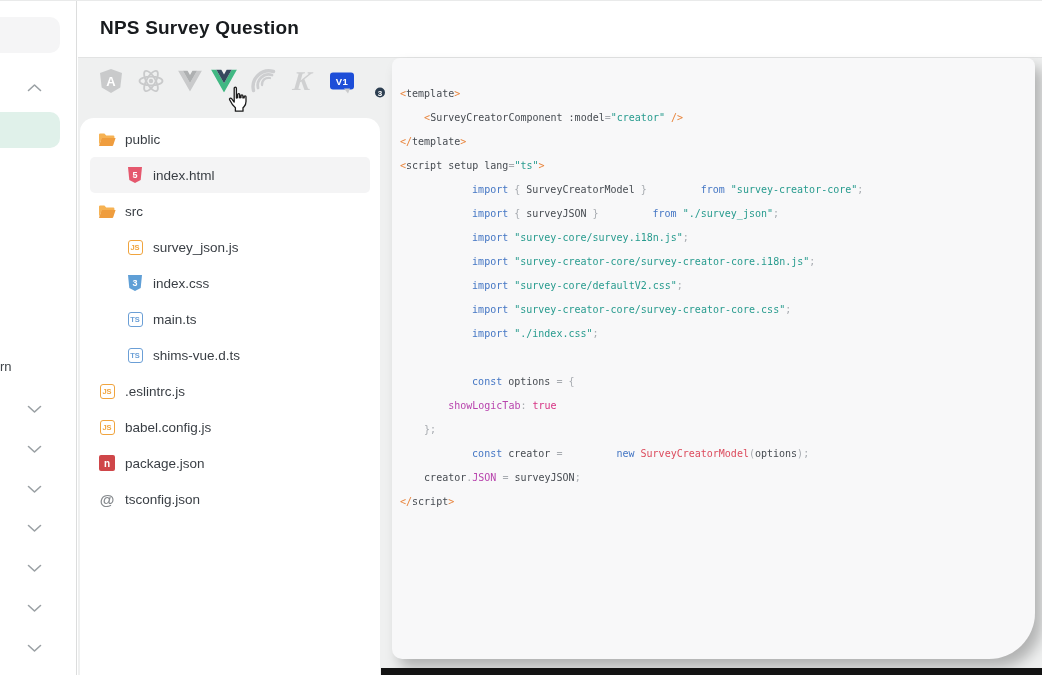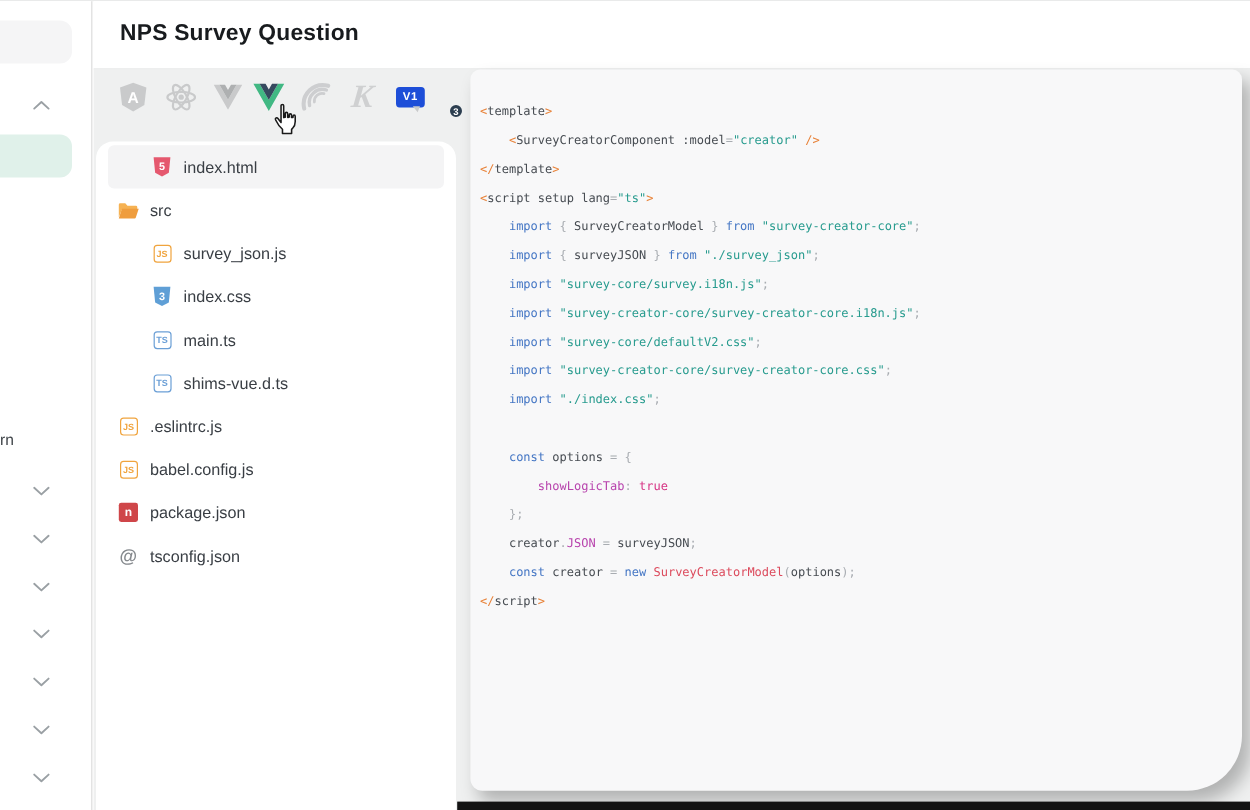--- a/index.html
+++ b/index.html
@@ -55,21 +55,21 @@
   .at-glyph { color:#85898d; font-weight:700; font-size:15px; }
 
   
   .code-card { position:absolute; left:314px; top:0; width:643px; height:601px; background:#f8f8f9;
     border-radius:8px 8px 46px 10px; box-shadow:7px 9px 14px rgba(0,0,0,.26); overflow:hidden; }
   .code { padding:24px 0 0 8px; }
   .code-line { white-space:pre; font-family:"DejaVu Sans Mono", monospace; font-size:10px; line-height:24px; min-height:24px; }
   .tok-o { color:#e8833a; }
   .tok-g { color:#474c52; }
   .tok-s { color:#279b8e; }
-  .tok-k { color:#4476c4; }
+  .tok-k { color:#4476c4;margin-left:48px; }
   .tok-d { color:#a8acb1; }
   .tok-m { color:#b844ad; }
   .tok-b { color:#d63384; }
   .tok-r { color:#dc4b5d; }
   .tok-w { color:#474c52; }
 
   .bottom-bar { position:absolute; left:303px; top:610px; width:661px; height:7px; background:#131313; }
 
   .cursor-hand { position:absolute; left:226px; top:86px; z-index:60; }
 </style>
@@ -153,20 +153,29 @@
     </span>
     <span class="fw-icon" style="left:224px">
       <span class="ko-glyph">K</span>
     </span>
     <span class="fw-icon" style="left:264px">
       <span class="v1-bubble">V1</span>
     </span>
   </div>
 
   <div class="file-card" id="file-tree">
+      <div class="tree-row d0">
+        <span class="tree-icon">
+          <svg width="18" height="15" viewBox="0 0 18 15">
+            <path d="M1,13 V2.6 a1.2,1.2 0 0 1 1.2,-1.2 h4.2 l1.8,2 h7 a1.2,1.2 0 0 1 1.2,1.2 v1.6 H3.8 Z" fill="#f6b253"></path>
+            <path d="M3.6,6 H17.6 L15.2,13.2 a1.1,1.1 0 0 1 -1,.8 H1 Z" fill="#ef9d3e"></path>
+          </svg>
+        </span>
+        <span>public</span>
+      </div>
       <div class="tree-row d1 highlight">
         <span class="tree-icon">
           <svg width="16" height="18" viewBox="0 0 16 18">
             <path d="M1,1 h14 l-1.3,13 L8,17 L2.3,14 Z" fill="#e5586e"></path>
             <text x="8" y="11.8" text-anchor="middle" font-size="9" font-weight="bold" fill="#fff" font-family="Liberation Sans,sans-serif">5</text>
           </svg>
         </span>
         <span>index.html</span>
       </div>
       <div class="tree-row d0">
@@ -241,22 +250,22 @@
         <div class="code-line"><span class="tok-w">    </span><span class="tok-k">import</span><span class="tok-d"> { </span><span class="tok-g">surveyJSON</span><span class="tok-d"> } </span><span class="tok-k">from</span><span class="tok-w"> </span><span class="tok-s">"./survey_json"</span><span class="tok-d">;</span></div>
         <div class="code-line"><span class="tok-w">    </span><span class="tok-k">import</span><span class="tok-w"> </span><span class="tok-s">"survey-core/survey.i18n.js"</span><span class="tok-d">;</span></div>
         <div class="code-line"><span class="tok-w">    </span><span class="tok-k">import</span><span class="tok-w"> </span><span class="tok-s">"survey-creator-core/survey-creator-core.i18n.js"</span><span class="tok-d">;</span></div>
         <div class="code-line"><span class="tok-w">    </span><span class="tok-k">import</span><span class="tok-w"> </span><span class="tok-s">"survey-core/defaultV2.css"</span><span class="tok-d">;</span></div>
         <div class="code-line"><span class="tok-w">    </span><span class="tok-k">import</span><span class="tok-w"> </span><span class="tok-s">"survey-creator-core/survey-creator-core.css"</span><span class="tok-d">;</span></div>
         <div class="code-line"><span class="tok-w">    </span><span class="tok-k">import</span><span class="tok-w"> </span><span class="tok-s">"./index.css"</span><span class="tok-d">;</span></div>
         <div class="code-line"></div>
         <div class="code-line"><span class="tok-w">    </span><span class="tok-k">const</span><span class="tok-w"> </span><span class="tok-g">options</span><span class="tok-d"> = {</span></div>
         <div class="code-line"><span class="tok-w">        </span><span class="tok-m">showLogicTab</span><span class="tok-d">:</span><span class="tok-w"> </span><span class="tok-b">true</span></div>
         <div class="code-line"><span class="tok-w">    </span><span class="tok-d">};</span></div>
+        <div class="code-line"><span class="tok-w">    </span><span class="tok-k">const</span><span class="tok-w"> </span><span class="tok-g">creator</span><span class="tok-d"> = </span><span class="tok-k">new</span><span class="tok-w"> </span><span class="tok-r">SurveyCreatorModel</span><span class="tok-d">(</span><span class="tok-g">options</span><span class="tok-d">);</span></div>
         <div class="code-line"><span class="tok-w">    </span><span class="tok-g">creator</span><span class="tok-d">.</span><span class="tok-m">JSON</span><span class="tok-d"> = </span><span class="tok-g">surveyJSON</span><span class="tok-d">;</span></div>
-        <div class="code-line"><span class="tok-w">    </span><span class="tok-k">const</span><span class="tok-w"> </span><span class="tok-g">creator</span><span class="tok-d"> = </span><span class="tok-k">new</span><span class="tok-w"> </span><span class="tok-r">SurveyCreatorModel</span><span class="tok-d">(</span><span class="tok-g">options</span><span class="tok-d">);</span></div>
         <div class="code-line"><span class="tok-o">&lt;/</span><span class="tok-g">script</span><span class="tok-o">&gt;</span></div>
       </div>
   </div>
 
   <div class="bottom-bar"></div>
 </div>
 
 <svg class="cursor-hand" width="24" height="29" viewBox="0 0 24 29">
   <path d="M8.2 2.2 c0-1.5 2.2-1.5 2.2 0 V12 l1.3-.3 V8.6 c0-1.3 2-1.3 2 0 v3.2 l1.3-.2 V9.8 c0-1.2 1.9-1.2 1.9 0 v2.1 l1.3-.1 v-1 c0-1.2 1.8-1.2 1.8 0 v4.6 c0 2.4-.8 4-2 5.3 l-1 1.1 v3.4 H9.4 v-3.5 c-2.6-2.1-4.4-5-5.8-7.9 -.6-1.3 1.1-2.3 2-1.1 l2.6 3.4 Z" fill="#ffffff" stroke="#1a1a1a" stroke-width="1.3" stroke-linejoin="round"></path>
 </svg>

